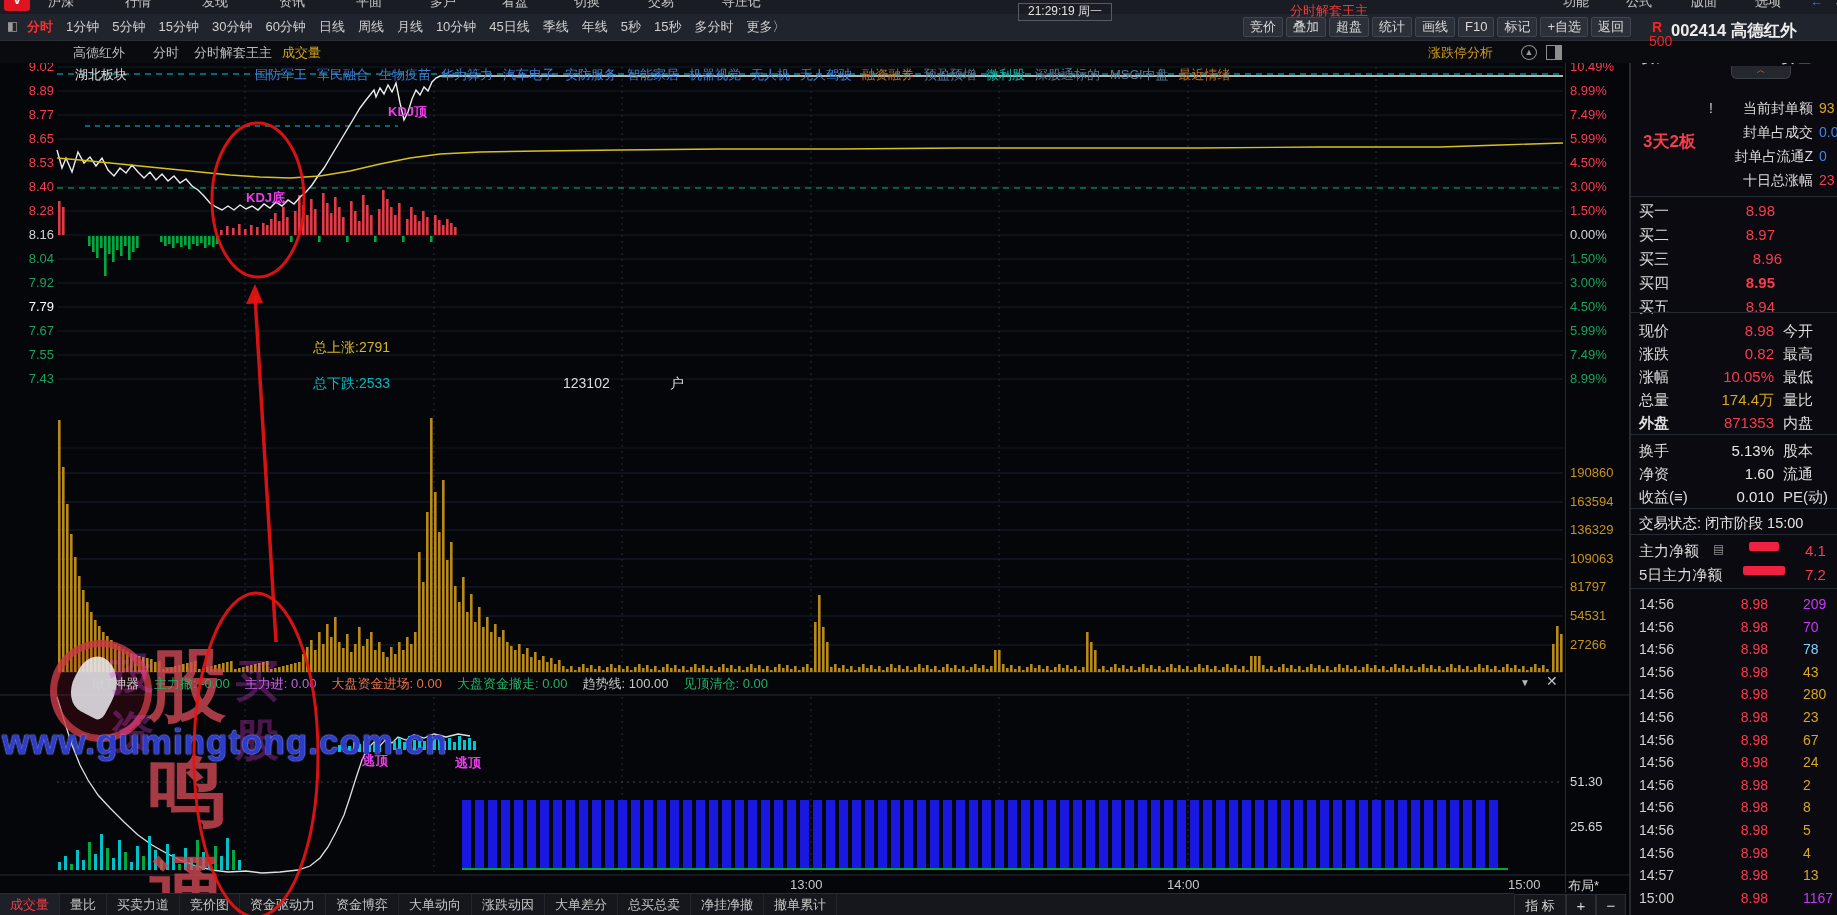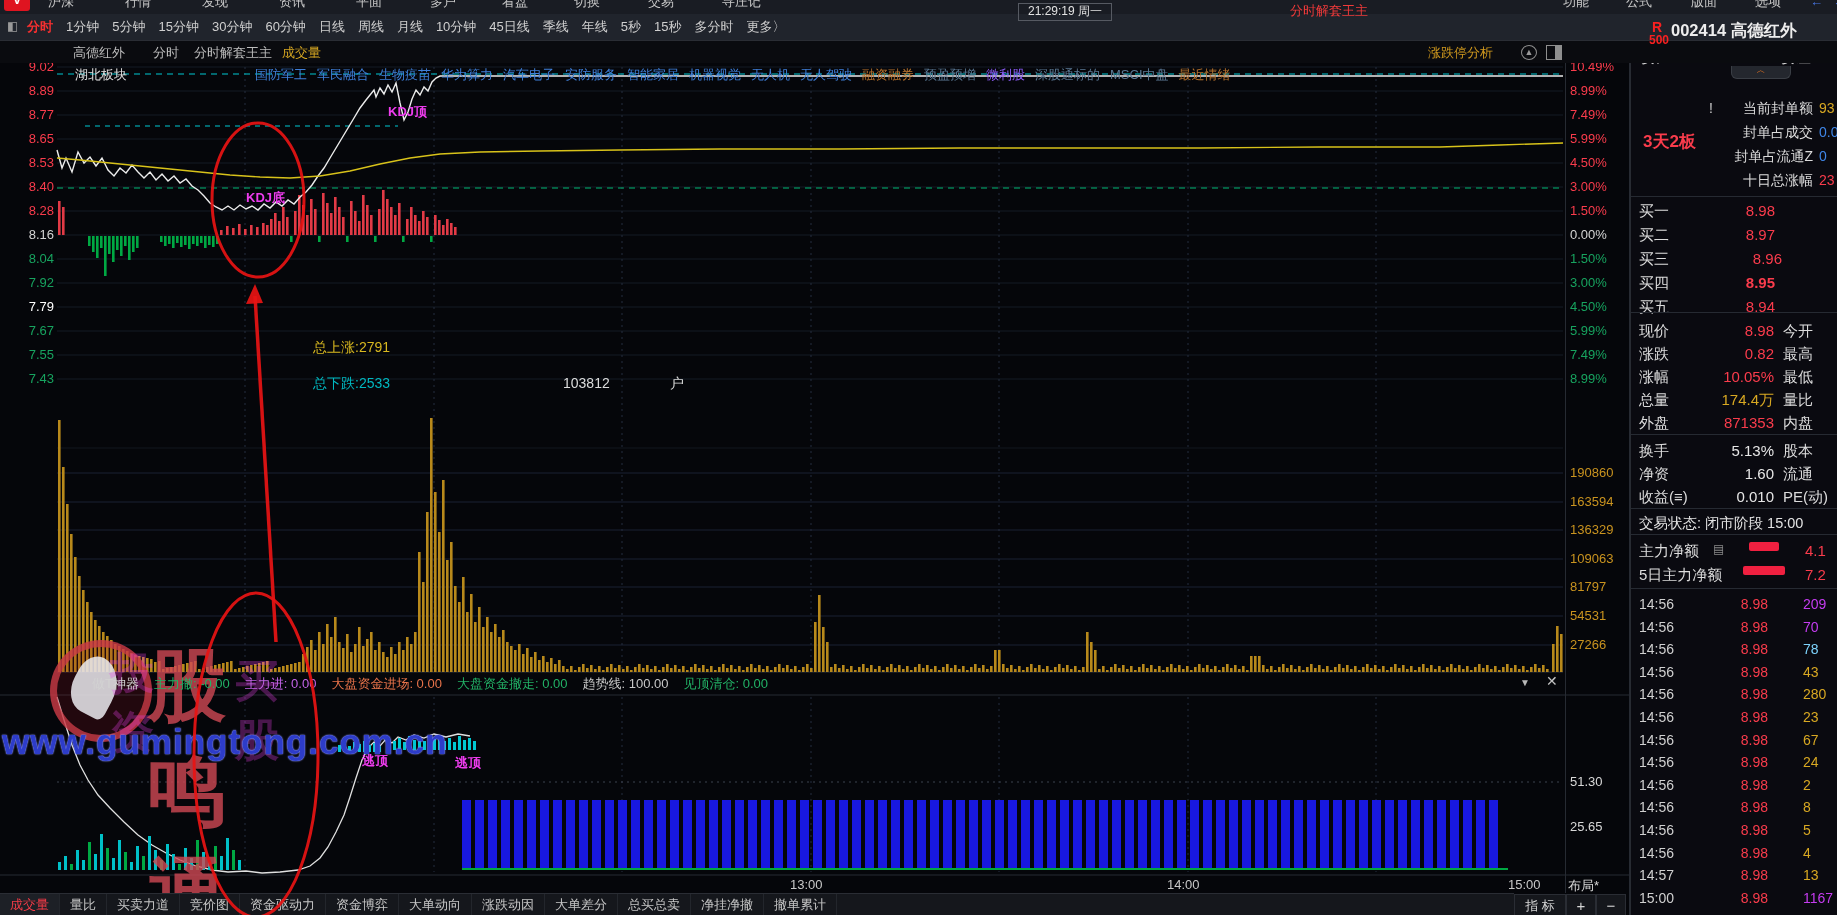--- a/index.html
+++ b/index.html
@@ -21,21 +21,21 @@
         border:1px solid #565a62;font-size:12px;color:#e2e2e2;}
   #warning{position:absolute;left:1290px;top:2px;color:#f03a3a;}
   
   #toolbar{position:absolute;left:0;top:14px;width:100%;height:26px;background:#20242c;border-bottom:1px solid #101218;z-index:4;}
   #periods{position:absolute;left:27px;top:0;height:26px;display:flex;align-items:center;gap:13px;color:#cfcfcf;}
   .period.active{color:#f83030;font-weight:bold;}
   #actions{position:absolute;left:1243px;top:3px;display:flex;gap:3px;}
   .abtn{height:18px;line-height:18px;padding:0 6px;background:#2c3038;border:1px solid #41454e;border-radius:2px;color:#d8d8d8;}
   #sqicon{position:absolute;left:7px;top:5px;color:#9a9a9a;font-size:12px;}
   #rbadge{position:absolute;left:1652px;top:19px;z-index:5;color:#f82020;font-weight:bold;font-size:14px;}
-  #rbadge small{position:absolute;left:-3px;top:14px;font-size:12px;font-weight:bold;}
+  #rbadge small{position:absolute;left:-3px;top:14px;font-size:14px;font-weight:normal;}
   #stocktitle{position:absolute;left:1671px;top:20px;z-index:5;font-size:16.5px;font-weight:bold;color:#ededed;}
   
   #infobar{position:absolute;left:0;top:40px;width:100%;height:22px;background:#0a0b0f;border-top:1px solid #2a2d34;z-index:4;}
   #ibleft{position:absolute;left:73px;top:3px;display:flex;color:#bdbdbd;}
   #zdt{position:absolute;left:1428px;top:3px;color:#d29a1e;}
   .ibicon{position:absolute;top:4px;width:14px;height:13px;border:1px solid #8e8e8e;}
   #ibicon1{left:1521px;border-radius:50%;color:#9a9a9a;font-size:9px;text-align:center;line-height:12px;}
   #ibicon2{left:1546px;}
   #ibicon2 div{position:absolute;right:0;top:0;width:6px;height:13px;background:#8e8e8e;}
   
@@ -741,30 +741,30 @@
         <span style="color: rgb(63, 127, 216);">生物疫苗</span>
         <span style="color: rgb(63, 127, 216);">华为算力</span>
         <span style="color: rgb(63, 127, 216);">汽车电子</span>
         <span style="color: rgb(63, 127, 216);">安防服务</span>
         <span style="color: rgb(63, 127, 216);">智能家居</span>
         <span style="color: rgb(63, 127, 216);">机器视觉</span>
         <span style="color: rgb(63, 127, 216);">无人机</span>
         <span style="color: rgb(63, 127, 216);">无人驾驶</span>
         <span style="color: rgb(185, 116, 46);">融资融券</span>
         <span style="color: rgb(90, 120, 148);">预盈预增</span>
-        <span style="color: #8b5cf6;">微利股</span>
+        <span style="color: #14b8a6;">微利股</span>
         <span style="color: rgb(90, 120, 148);">深股通标的</span>
         <span style="color: rgb(90, 120, 148);">MSCI中盘</span>
         <span style="color: rgb(185, 116, 46);">最近情绪</span>
       </div>
     <div class="t" style="left:388px;top:103px;color:#ee3cee;font-weight:bold;">KDJ顶</div>
     <div class="t" style="left:246px;top:189px;color:#ee3cee;font-weight:bold;">KDJ底</div>
     <div class="t" style="left:313px;top:339px;color:#d8b820;font-size:14px;">总上涨:2791</div>
     <div class="t" style="left:313px;top:375px;color:#00b8c0;font-size:14px;">总下跌:2533</div>
-    <div class="t" style="left:563px;top:375px;color:#dcdcdc;font-size:14px;">103812</div>
+    <div class="t" style="left:563px;top:375px;color:#dcdcdc;font-size:14px;">123102</div>
     <div class="t" style="left:670px;top:375px;color:#dcdcdc;font-size:14px;">户</div>
     <div class="t" style="left:362px;top:752px;color:#ee3cee;font-weight:bold;">逃顶</div>
     <div class="t" style="left:455px;top:754px;color:#ee3cee;font-weight:bold;">逃顶</div>
   <div class="t" style="left: 2px; top: 59px; width: 52px; text-align: right; color: rgb(250, 60, 76);">9.02</div>
       <div class="t" style="left: 2px; top: 83px; width: 52px; text-align: right; color: rgb(250, 60, 76);">8.89</div>
       <div class="t" style="left: 2px; top: 107px; width: 52px; text-align: right; color: rgb(250, 60, 76);">8.77</div>
       <div class="t" style="left: 2px; top: 131px; width: 52px; text-align: right; color: rgb(250, 60, 76);">8.65</div>
       <div class="t" style="left: 2px; top: 155px; width: 52px; text-align: right; color: rgb(250, 60, 76);">8.53</div>
       <div class="t" style="left: 2px; top: 179px; width: 52px; text-align: right; color: rgb(250, 60, 76);">8.40</div>
       <div class="t" style="left: 2px; top: 203px; width: 52px; text-align: right; color: rgb(250, 60, 76);">8.28</div>
@@ -841,20 +841,31 @@
         <span class="period">月线</span>
         <span class="period">10分钟</span>
         <span class="period">45日线</span>
         <span class="period">季线</span>
         <span class="period">年线</span>
         <span class="period">5秒</span>
         <span class="period">15秒</span>
         <span class="period">多分时</span>
         <span class="period">更多〉</span>
       </div>
+    <div id="actions">
+        <span class="abtn">竞价</span>
+        <span class="abtn">叠加</span>
+        <span class="abtn">超盘</span>
+        <span class="abtn">统计</span>
+        <span class="abtn">画线</span>
+        <span class="abtn">F10</span>
+        <span class="abtn">标记</span>
+        <span class="abtn">+自选</span>
+        <span class="abtn">返回</span>
+      </div>
   </div>
   <div id="rbadge"><span>R</span><small>500</small></div>
   <div id="stocktitle">002414 高德红外</div>
 
   <div id="infobar">
     <div id="ibleft">
         <span style="margin-right: 28px; color: rgb(189, 189, 189);">高德红外</span>
         <span style="margin-right: 15px; color: rgb(189, 189, 189);">分时</span>
         <span style="margin-right: 10px; color: rgb(189, 189, 189);">分时解套王主</span>
         <span style="margin-right: 0px; color: rgb(216, 168, 34);">成交量</span>
@@ -961,21 +972,21 @@
         <span style="left: 8px;">涨幅</span>
         <span style="left: 55px; width: 88px; text-align: right; color: rgb(250, 60, 76);">10.05%</span>
         <span style="left: 152px;">最低</span>
       </div>
       <div class="pr" style="top: 351px; height: 23px;">
         <span style="left: 8px;">总量</span>
         <span style="left: 55px; width: 88px; text-align: right; color: rgb(216, 168, 34);">174.4万</span>
         <span style="left: 152px;">量比</span>
       </div>
       <div class="pr" style="top: 374px; height: 23px;">
-        <span style="left: 8px;">外盘</span>
+        <span style="left: 8px; font-weight: bold;">外盘</span>
         <span style="left: 55px; width: 88px; text-align: right; color: rgb(250, 60, 76);">871353</span>
         <span style="left: 152px;">内盘</span>
       </div>
       <div class="psep" style="top: 394px;"></div>
       <div class="pr" style="top: 402px; height: 23px;">
         <span style="left: 8px;">换手</span>
         <span style="left: 55px; width: 88px; text-align: right; color: rgb(230, 230, 230);">5.13%</span>
         <span style="left: 152px;">股本</span>
       </div>
       <div class="pr" style="top: 425px; height: 23px;">

